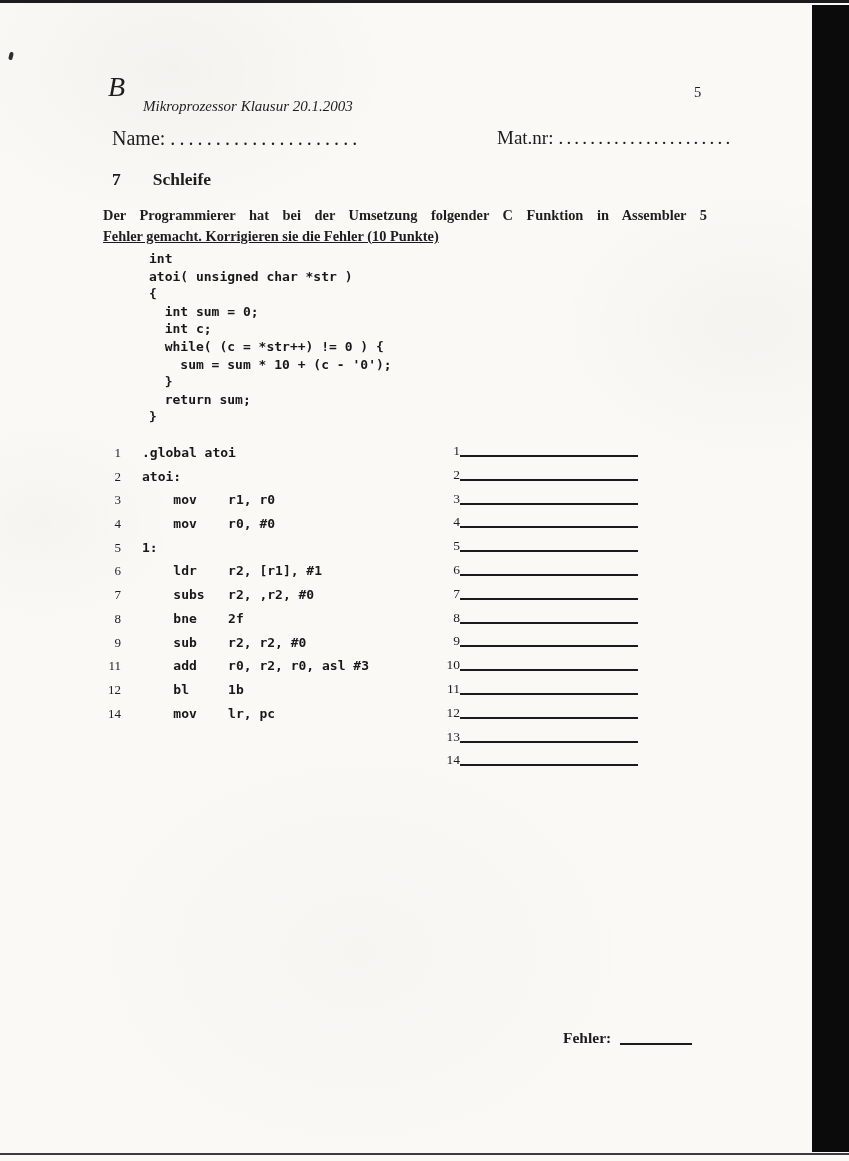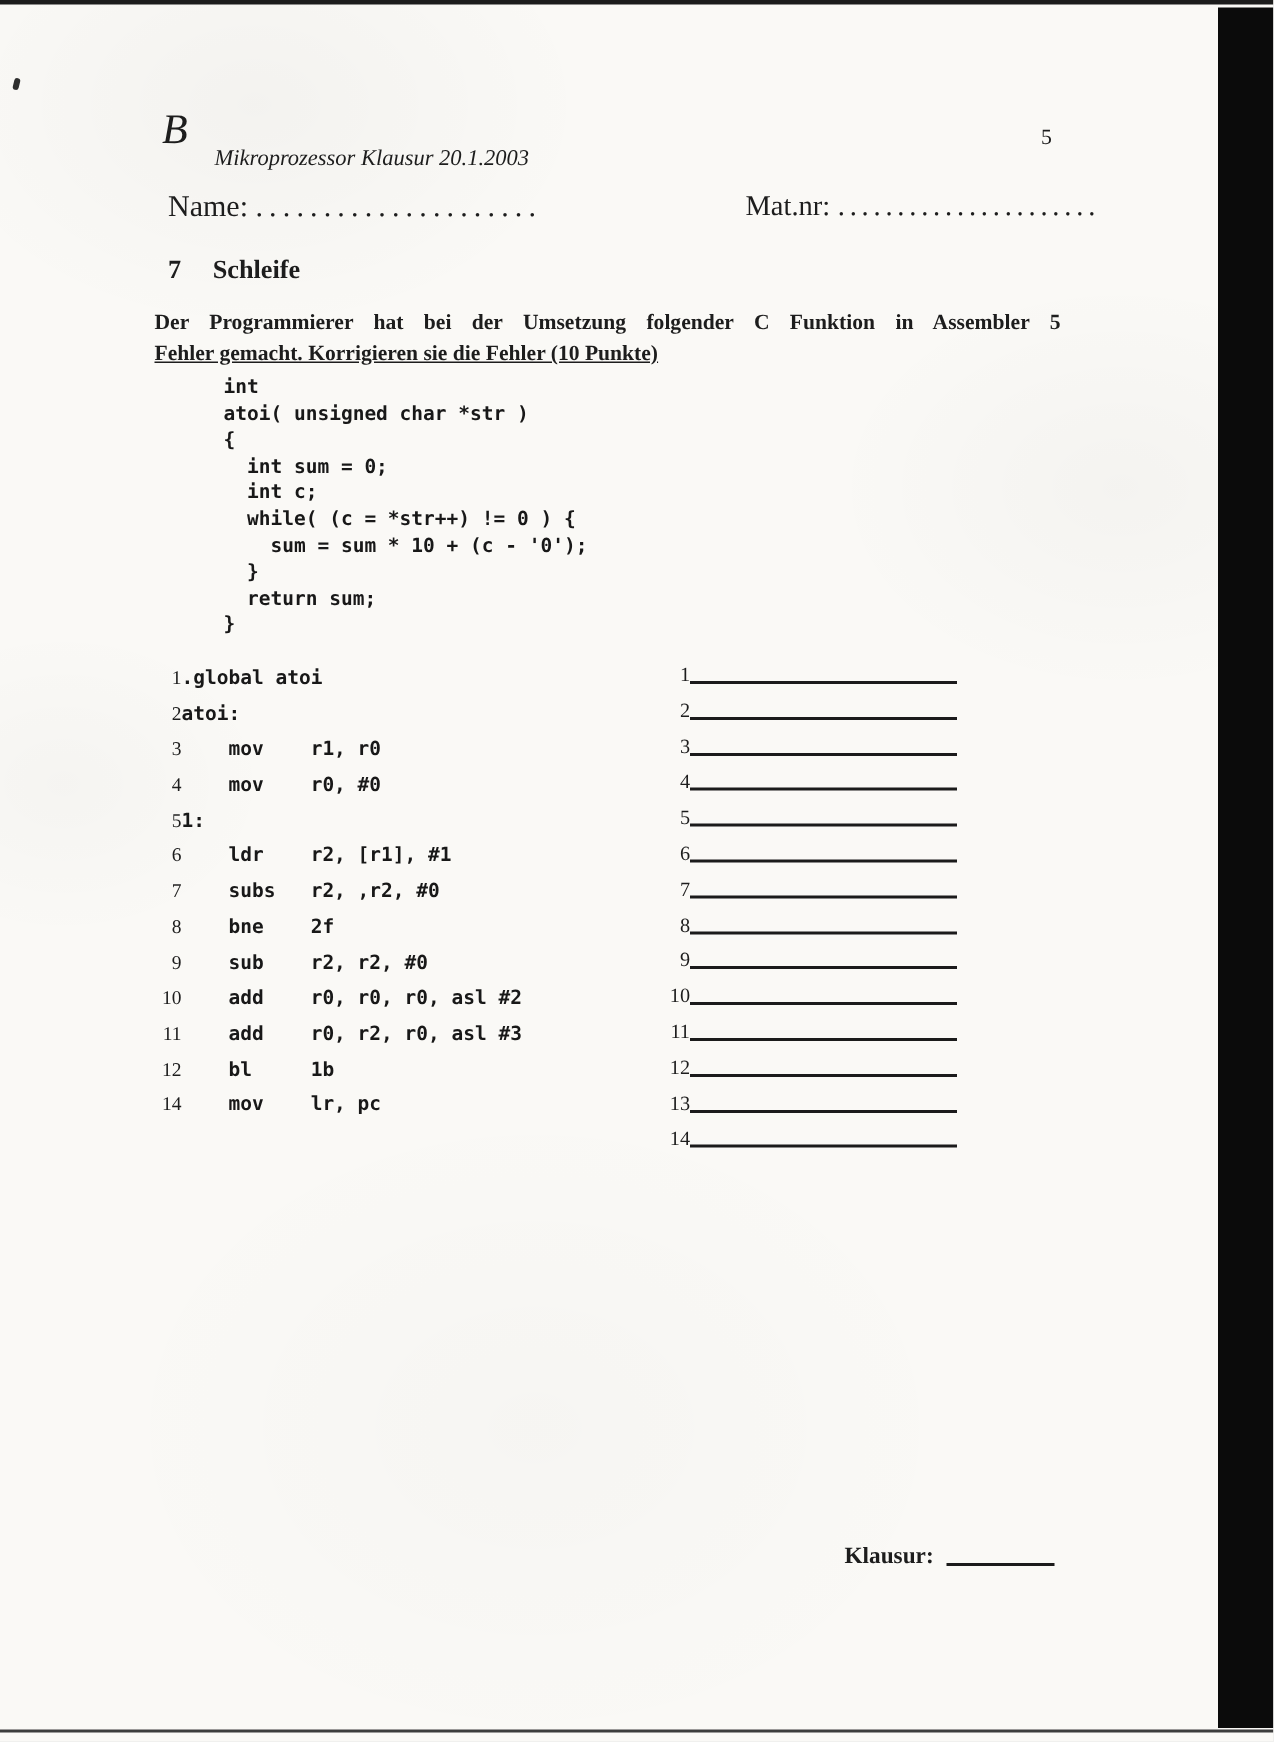--- a/index.html
+++ b/index.html
@@ -31,40 +31,40 @@
   .page-number  { position: absolute; left: 694px; top: 83px; font-size: 14.5px; line-height: 18px; }
 
   
   .name-field  { position: absolute; left: 112px; top: 129px; font-size: 20px; line-height: 18px; }
   .matnr-field { position: absolute; left: 497px; top: 129px; font-size: 19px; line-height: 18px; }
   .dots        { letter-spacing: 4.1px; margin-left: 5px; }
   .dots-matnr  { letter-spacing: 3.2px; }
 
   
   .section-heading { position: absolute; left: 112px; top: 168px; font-weight: bold; font-size: 17.5px; line-height: 22px; }
-  .section-title   { margin-left: 21px; }
+  .section-title   { margin-left: 32px; }
 
   
   .task { position: absolute; left: 103px; top: 205px; width: 604px; font-weight: bold; font-size: 14.4px; line-height: 20.8px; }
   .task-line1 { text-align: justify; text-align-last: justify; }
   .task-line2 { text-align: left; text-decoration: underline; }
 
   
   .c-code {
     position: absolute; left: 145px; top: 246px; margin: 4px;
     font-family: "DejaVu Sans Mono", monospace;
     font-weight: 600; font-size: 13px; line-height: 17.6px;
     color: #181818; white-space: pre;
   }
 
   
   .asm-listing { position: absolute; left: 104px; top: 440px; }
   .asm-row  { height: 23.7px; line-height: 23.7px; white-space: nowrap; }
   .asm-num  { display: inline-block; width: 17px; text-align: right; font-size: 13px; }
-  .asm-code { display: inline-block; font-family: "DejaVu Sans Mono", monospace; font-weight: 600; font-size: 13px; color: #181818; white-space: pre; }
+  .asm-code { display: inline-block; margin-left: 21px; font-family: "DejaVu Sans Mono", monospace; font-weight: 600; font-size: 13px; color: #181818; white-space: pre; }
 
   
   .answer-list { position: absolute; left: 438px; top: 438px; }
   .ans-row  { height: 23.8px; line-height: 23.8px; white-space: nowrap; }
   .ans-num  { display: inline-block; width: 22px; text-align: right; font-size: 13.5px; }
   .ans-rule { display: inline-block; width: 178px; height: 1px; border-bottom: 2px solid #1b1b1b; margin-bottom: -2px; }
 
   
   .points { position: absolute; left: 563px; top: 1028px; font-weight: bold; font-size: 15.5px; line-height: 20px; white-space: nowrap; }
   .points-rule { display: inline-block; width: 72px; height: 1px; border-bottom: 2px solid #1b1b1b; margin-left: 9px; margin-bottom: -2px; }
@@ -108,21 +108,20 @@
   <div class="asm-listing">
     <div class="asm-row"><span class="asm-num">1</span><span class="asm-code">.global atoi</span></div>
     <div class="asm-row"><span class="asm-num">2</span><span class="asm-code">atoi:</span></div>
     <div class="asm-row"><span class="asm-num">3</span><span class="asm-code">    mov    r1, r0</span></div>
     <div class="asm-row"><span class="asm-num">4</span><span class="asm-code">    mov    r0, #0</span></div>
     <div class="asm-row"><span class="asm-num">5</span><span class="asm-code">1:</span></div>
     <div class="asm-row"><span class="asm-num">6</span><span class="asm-code">    ldr    r2, [r1], #1</span></div>
     <div class="asm-row"><span class="asm-num">7</span><span class="asm-code">    subs   r2, ,r2, #0</span></div>
     <div class="asm-row"><span class="asm-num">8</span><span class="asm-code">    bne    2f</span></div>
     <div class="asm-row"><span class="asm-num">9</span><span class="asm-code">    sub    r2, r2, #0</span></div>
-    <div class="asm-row"><span class="asm-num">10</span><span class="asm-code">    add    r0, r0, r0, asl #2</span></div>
     <div class="asm-row"><span class="asm-num">11</span><span class="asm-code">    add    r0, r2, r0, asl #3</span></div>
     <div class="asm-row"><span class="asm-num">12</span><span class="asm-code">    bl     1b</span></div>
     <div class="asm-row"><span class="asm-num">14</span><span class="asm-code">    mov    lr, pc</span></div>
   </div>
 
   <div class="answer-list">
     <div class="ans-row"><span class="ans-num">1</span><span class="ans-rule"></span></div>
     <div class="ans-row"><span class="ans-num">2</span><span class="ans-rule"></span></div>
     <div class="ans-row"><span class="ans-num">3</span><span class="ans-rule"></span></div>
     <div class="ans-row"><span class="ans-num">4</span><span class="ans-rule"></span></div>
@@ -131,15 +130,15 @@
     <div class="ans-row"><span class="ans-num">7</span><span class="ans-rule"></span></div>
     <div class="ans-row"><span class="ans-num">8</span><span class="ans-rule"></span></div>
     <div class="ans-row"><span class="ans-num">9</span><span class="ans-rule"></span></div>
     <div class="ans-row"><span class="ans-num">10</span><span class="ans-rule"></span></div>
     <div class="ans-row"><span class="ans-num">11</span><span class="ans-rule"></span></div>
     <div class="ans-row"><span class="ans-num">12</span><span class="ans-rule"></span></div>
     <div class="ans-row"><span class="ans-num">13</span><span class="ans-rule"></span></div>
     <div class="ans-row"><span class="ans-num">14</span><span class="ans-rule"></span></div>
   </div>
 
-  <div class="points"><span>Klausur:</span><span class="points-rule"></span></div>
+  <div class="points"><span>Fehler:</span><span class="points-rule"></span></div>
 
 </div>
 
 </body></html>

